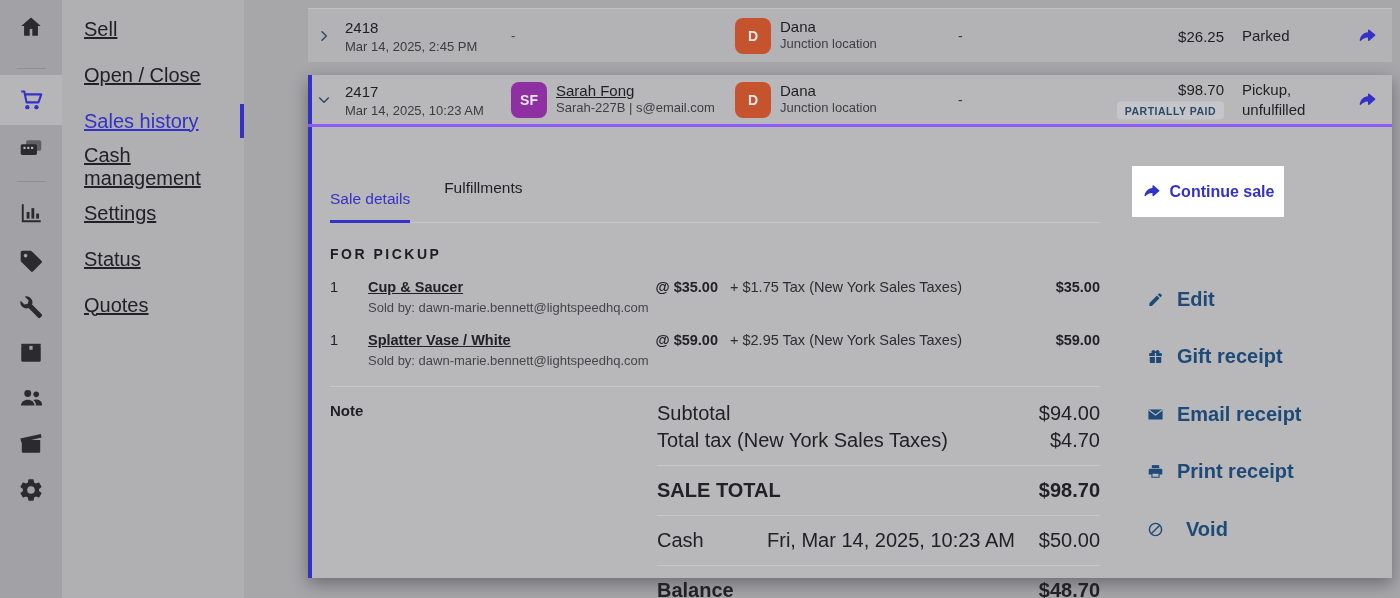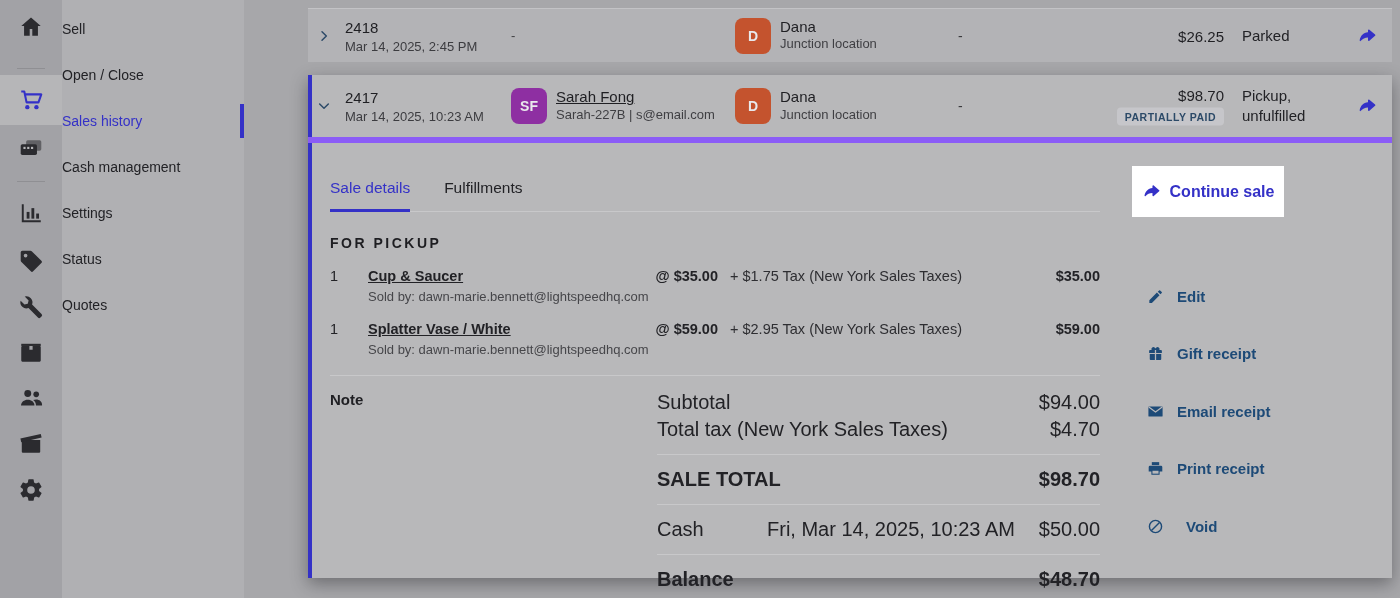--- a/index.html
+++ b/index.html
@@ -22,21 +22,21 @@
   
   .iconbar{position:absolute;left:0;top:0;width:62px;height:598px;background:#a2a2a6;}
   .ic{position:absolute;left:50%;transform:translateX(-50%);width:26px;height:26px;color:#2b2b2f;cursor:pointer;}
   .ic svg{width:100%;height:100%;fill:currentColor;}
   .ic-div{position:absolute;left:17px;width:28px;height:1px;background:#8f8f93;}
   .ic-active-strip{position:absolute;left:0;top:75px;width:62px;height:50px;background:#b6b6b8;display:flex;align-items:center;justify-content:center;}
   .ic-active-strip .ic{position:static;transform:none;color:var(--accent);}
 
   
   .nav2{position:absolute;left:62px;top:0;width:182px;height:598px;background:#b0b0b3;padding-top:6px;}
-  .nav-item{position:relative;height:46px;display:flex;align-items:center;font-size:14px;color:#222226;cursor:pointer;}
+  .nav-item{position:relative;height:46px;display:flex;align-items:center;padding-left:22px;font-size:20px;color:#222226;cursor:pointer;text-decoration:underline;}
   .nav-item.active{color:var(--accent);}
   .nav-item.active::after{content:'';position:absolute;right:0;top:6px;bottom:6px;width:4px;background:var(--accent);}
 
   
   .content{position:absolute;left:308px;top:0;width:1084px;height:598px;}
   .top-line{position:absolute;top:8px;left:0;right:0;height:1px;background:#c3c3c6;}
 
   .srow{position:absolute;left:0;width:100%;background:#b3b3b6;}
   .row1{top:9px;height:53px;}
   .rcol{position:absolute;top:50%;transform:translateY(-50%);}
@@ -57,27 +57,27 @@
   .c-amt{right:168px;text-align:right;display:flex;flex-direction:column;align-items:flex-end;gap:4px;}
   .amt{font-size:15px;color:#1f1f23;}
   .badge{background:#c6c6ca;border-radius:4px;padding:3px 8px;font-size:10.5px;font-weight:700;letter-spacing:.5px;color:var(--badge-text);}
   .c-status{left:934px;width:106px;font-size:15px;color:#222226;line-height:1.35;}
   .c-arrow{left:1049px;width:20px;height:20px;color:var(--accent);cursor:pointer;}
   .c-arrow svg{width:20px;height:20px;fill:currentColor;}
 
   
   .card{position:absolute;left:0;top:75px;width:100%;height:503px;background:#b8b8ba;box-shadow:0 6px 16px rgba(30,30,35,.42);}
   .card-accent{position:absolute;left:0;top:0;bottom:0;width:4px;background:var(--accent);}
-  .rowx{position:absolute;top:0;left:0;right:0;height:68px;border-bottom:6px solid #8b5cf6;}
+  .rowx{position:absolute;top:0;left:0;right:0;height:52px;border-bottom:3px solid #8b5cf6;}
   .detail{position:absolute;top:69px;left:0;right:0;bottom:0;}
   .detail-main{position:absolute;left:22px;top:0;width:770px;}
 
   .tabs{display:flex;gap:34px;margin-top:35px;border-bottom:1px solid #c8c8ca;}
   .tab{font-size:15.5px;padding-bottom:12px;border-bottom:3px solid transparent;margin-bottom:-1px;color:#222226;cursor:pointer;}
-  .tab.active{color:var(--accent);border-bottom-color:var(--accent);}
+  .tab.active{color:var(--accent);border-bottom-color:var(--accent);margin-top:11px;}
 
   .for-pickup{margin-top:23px;font-size:14px;font-weight:700;letter-spacing:2.5px;color:#1e1e22;}
 
   .item{display:grid;grid-template-columns:38px 250px 100px 1fr 90px;margin-top:17px;font-size:14.5px;color:#222226;align-items:baseline;}
   .item .qty{font-weight:400;}
   .item .name{font-weight:700;text-decoration:underline;cursor:pointer;}
   .item .unit{font-weight:700;text-align:right;}
   .item .tax{padding-left:12px;color:#2e2e32;}
   .item .total{text-align:right;font-weight:700;}
   .item .soldby{grid-column:2/6;font-size:13px;color:#46464a;margin-top:5px;font-weight:400;text-decoration:none;}
@@ -91,21 +91,21 @@
   .trow .tval{text-align:center;margin-left:20px;}
   .trow.bold{font-weight:700;}
   .tsep{height:1px;background:#c8c8ca;margin:13px 0;}
   .trow .pay-label{width:110px;}
   .trow .pay-date{flex:1;}
 
   
   .rail{position:absolute;left:824px;top:0;width:220px;}
   .spotlight{position:absolute;left:0;top:22px;width:152px;height:51px;background:#ffffff;display:flex;align-items:center;justify-content:center;gap:9px;color:var(--accent);font-size:16px;font-weight:700;cursor:pointer;}
   .spotlight svg{width:19px;height:19px;fill:currentColor;}
-  .action{position:absolute;left:15px;display:flex;align-items:center;gap:13px;color:var(--action-link);font-size:15px;font-weight:700;cursor:pointer;white-space:nowrap;}
+  .action{position:absolute;left:15px;display:flex;align-items:center;gap:13px;color:var(--action-link);font-size:20px;font-weight:700;cursor:pointer;white-space:nowrap;}
   .action svg{width:17px;height:17px;fill:currentColor;}
   .a0{top:144px;}.a1{top:201px;}.a2{top:259px;}.a3{top:316px;}.a4{top:374px;gap:22px;}
 </style>
 </head>
 <body>
 
 <aside class="iconbar">
   <div class="ic" style="top:14px">
     <svg viewBox="0 0 24 24">
         <path d="M12 3.2 21 11h-2.6v9h-5.2v-6.2h-2.4V20H5.6v-9H3z"></path>

